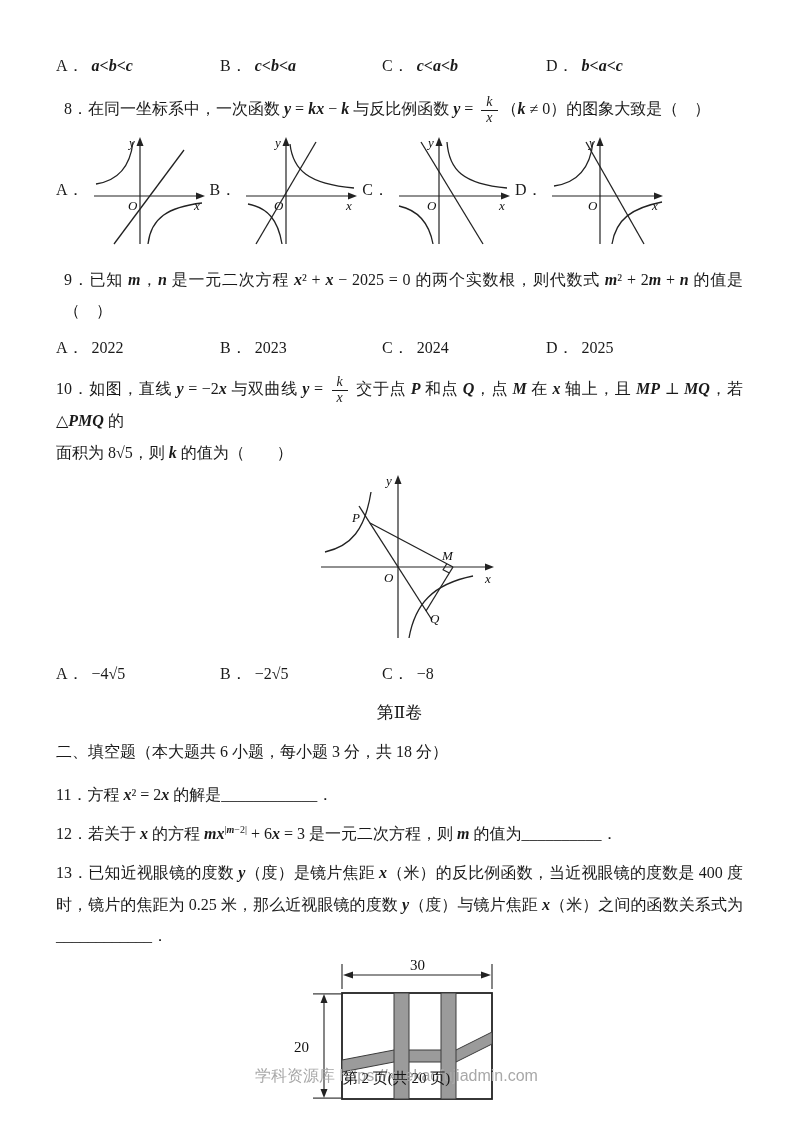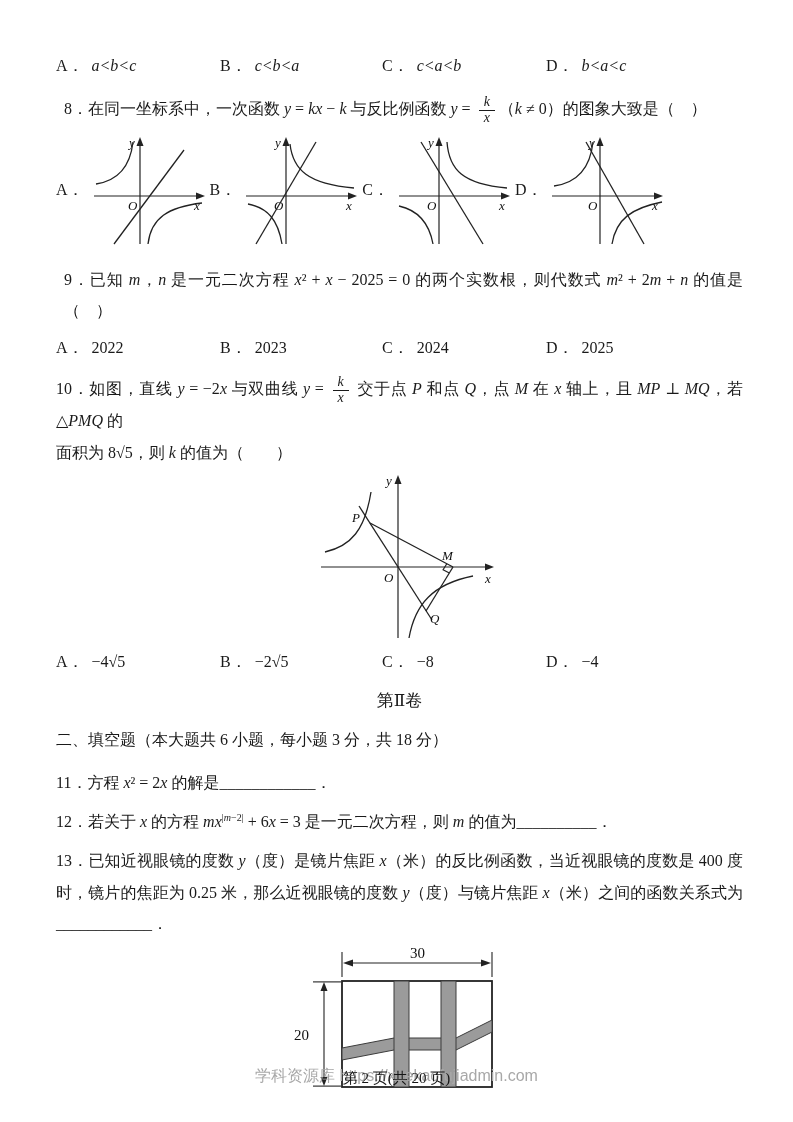--- a/index.html
+++ b/index.html
@@ -5,21 +5,21 @@
   * { margin:0; padding:0; box-sizing:border-box; }
   html,body { background:#ffffff; }
   .page {
     position:relative; width:793px; height:1122px; margin:0 auto;
     background:#ffffff; overflow:hidden;
     font-family:"Liberation Serif","DejaVu Serif",serif;
     color:#1a1a1a; font-size:16px;
   }
   .content { padding:56px 50px 0 56px; }
   .para { line-height:1.95; text-align:justify; }
-  .math, i { font-family:"Liberation Serif","DejaVu Serif",serif; font-style:italic; }
+  .math, i { font-family:"Liberation Serif","DejaVu Serif",serif; font-style:italic;font-weight:bold; }
   sup { font-size:10px; }
 
   
   .opt-row { display:grid; grid-template-columns:164px 162px 164px 1fr; }
   .opt { white-space:nowrap; }
   .opt-label { margin-right:8px; }
 
   
   .frac { display:inline-flex; flex-direction:column; align-items:center;
           vertical-align:middle; margin:0 4px; line-height:1.05; font-style:italic; font-size:14px;}
@@ -38,21 +38,21 @@
   .arrow { fill:#222; stroke:none; }
   .svg-lab { font-family:"Liberation Serif","DejaVu Serif",serif; font-style:italic; font-size:13px; fill:#111; }
   .svg-lab14 { font-family:"Liberation Serif","DejaVu Serif",serif; font-size:15px; fill:#111; font-style:normal; }
 
   .fig-center { display:flex; justify-content:center; }
 
   .part2-title { text-align:center; margin-top:16px; font-size:17px; }
   .section-header { margin-top:12px; }
 
   .mt16 { margin-top:16px;margin-left:8px; } .mt14 { margin-top:14px; } .mt12 { margin-top:12px; }
-  .mt8 { margin-top:8px; } .mt6 { margin-top:10px; } .mt2 { margin-top:2px; }
+  .mt8 { margin-top:8px; } .mt6 { margin-top:22px; } .mt2 { margin-top:2px; }
 
   
   .band { fill:#9b9b9b; stroke:#3c3c3c; stroke-width:1; }
   .garden-rect { fill:#ffffff; stroke:#222; stroke-width:1.8; }
   .dim { stroke:#222; stroke-width:1.1; fill:none; }
 
   
   .footer { position:absolute; left:0; top:1066px; width:100%; height:30px; }
   .watermark { position:absolute; left:50%; transform:translateX(-50%); top:0;
                color:#a8a8a8; font-size:16px; white-space:nowrap;
@@ -173,21 +173,20 @@
         <text class="svg-lab" x="57" y="52" font-size="14">P</text>
         <text class="svg-lab" x="147" y="90" font-size="14">M</text>
         <text class="svg-lab" x="135" y="153" font-size="14">Q</text>
       </svg>
     </div>
 
     <div class="opt-row mt6">
       <span class="opt"><span class="opt-label">A．</span><span>−4√5</span></span>
       <span class="opt"><span class="opt-label">B．</span><span>−2√5</span></span>
       <span class="opt"><span class="opt-label">C．</span><span>−8</span></span>
-      <span class="opt"><span class="opt-label">D．</span><span>−4</span></span>
     </div>
 
     <div class="part2-title">第Ⅱ卷</div>
     <p class="para section-header">二、填空题（本大题共 6 小题，每小题 3 分，共 18 分）</p>
 
     <p class="para mt12">11．方程 <i>x</i>² = 2<i>x</i> 的解是____________．</p>
     <p class="para mt8">12．若关于 <i>x</i> 的方程 <i>mx</i><sup>|<i>m</i>−2|</sup> + 6<i>x</i> = 3 是一元二次方程，则 <i>m</i> 的值为__________．</p>
     <p class="para mt8">13．已知近视眼镜的度数 <i>y</i>（度）是镜片焦距 <i>x</i>（米）的反比例函数，当近视眼镜的度数是 400 度时，镜片的焦距为 0.25 米，那么近视眼镜的度数 <i>y</i>（度）与镜片焦距 <i>x</i>（米）之间的函数关系式为____________．</p>
 
     <div class="fig-center mt2">

